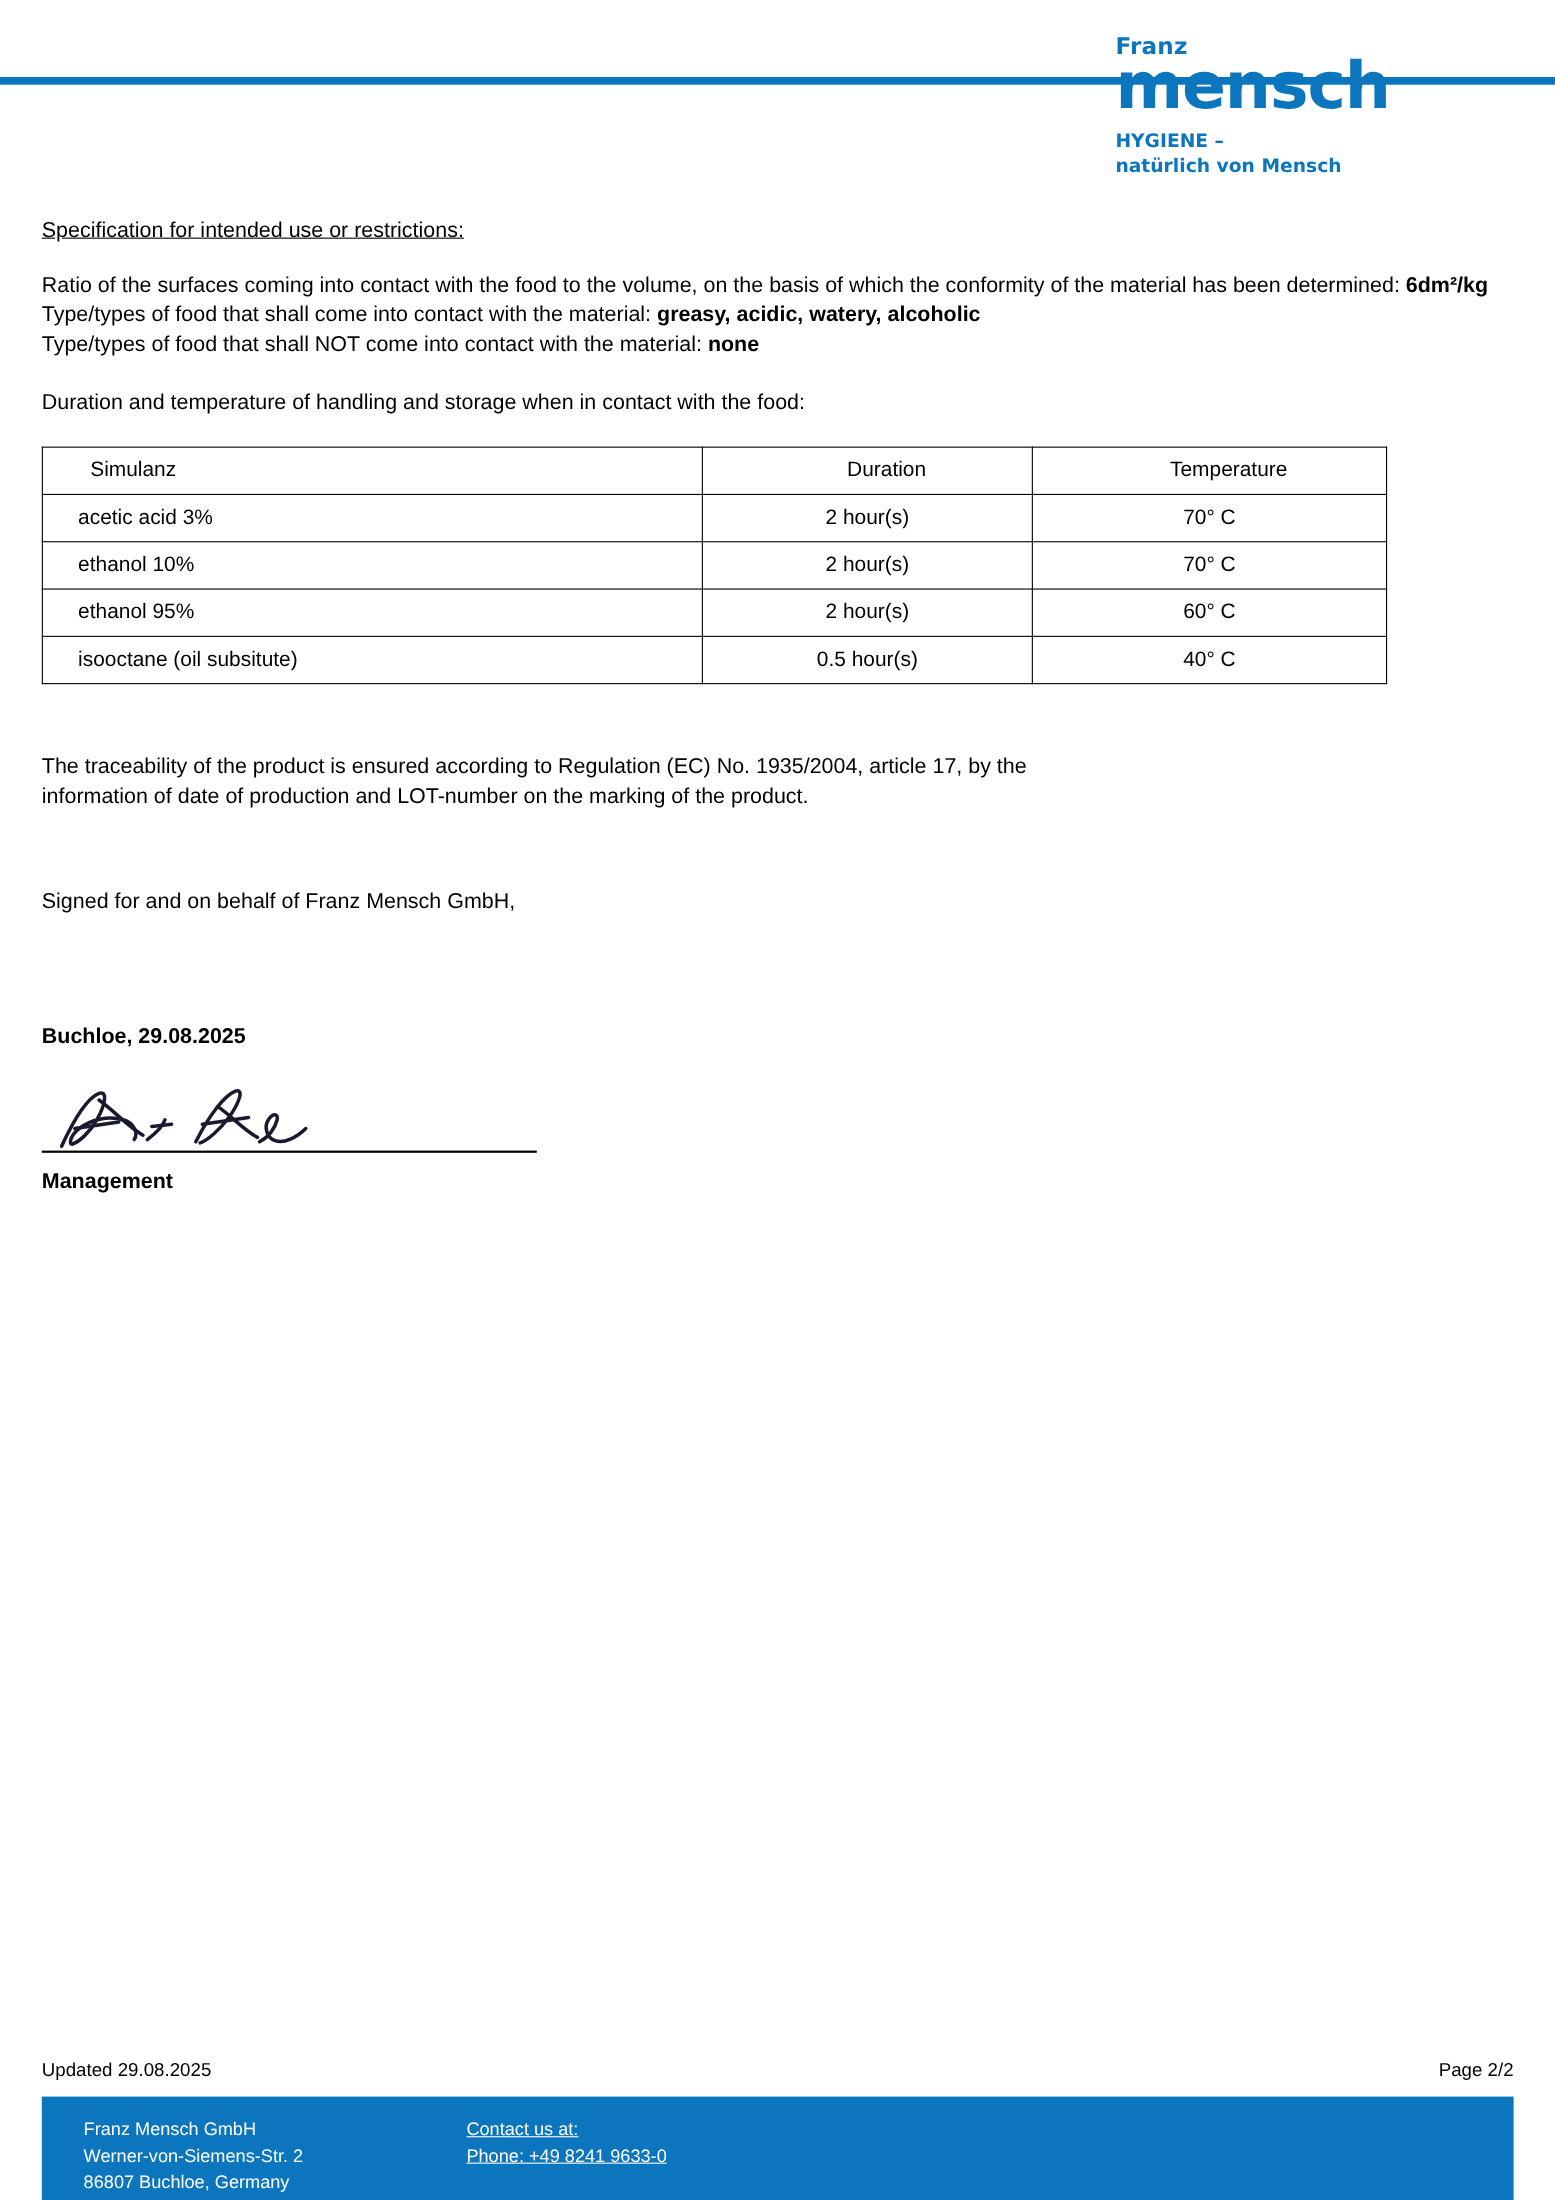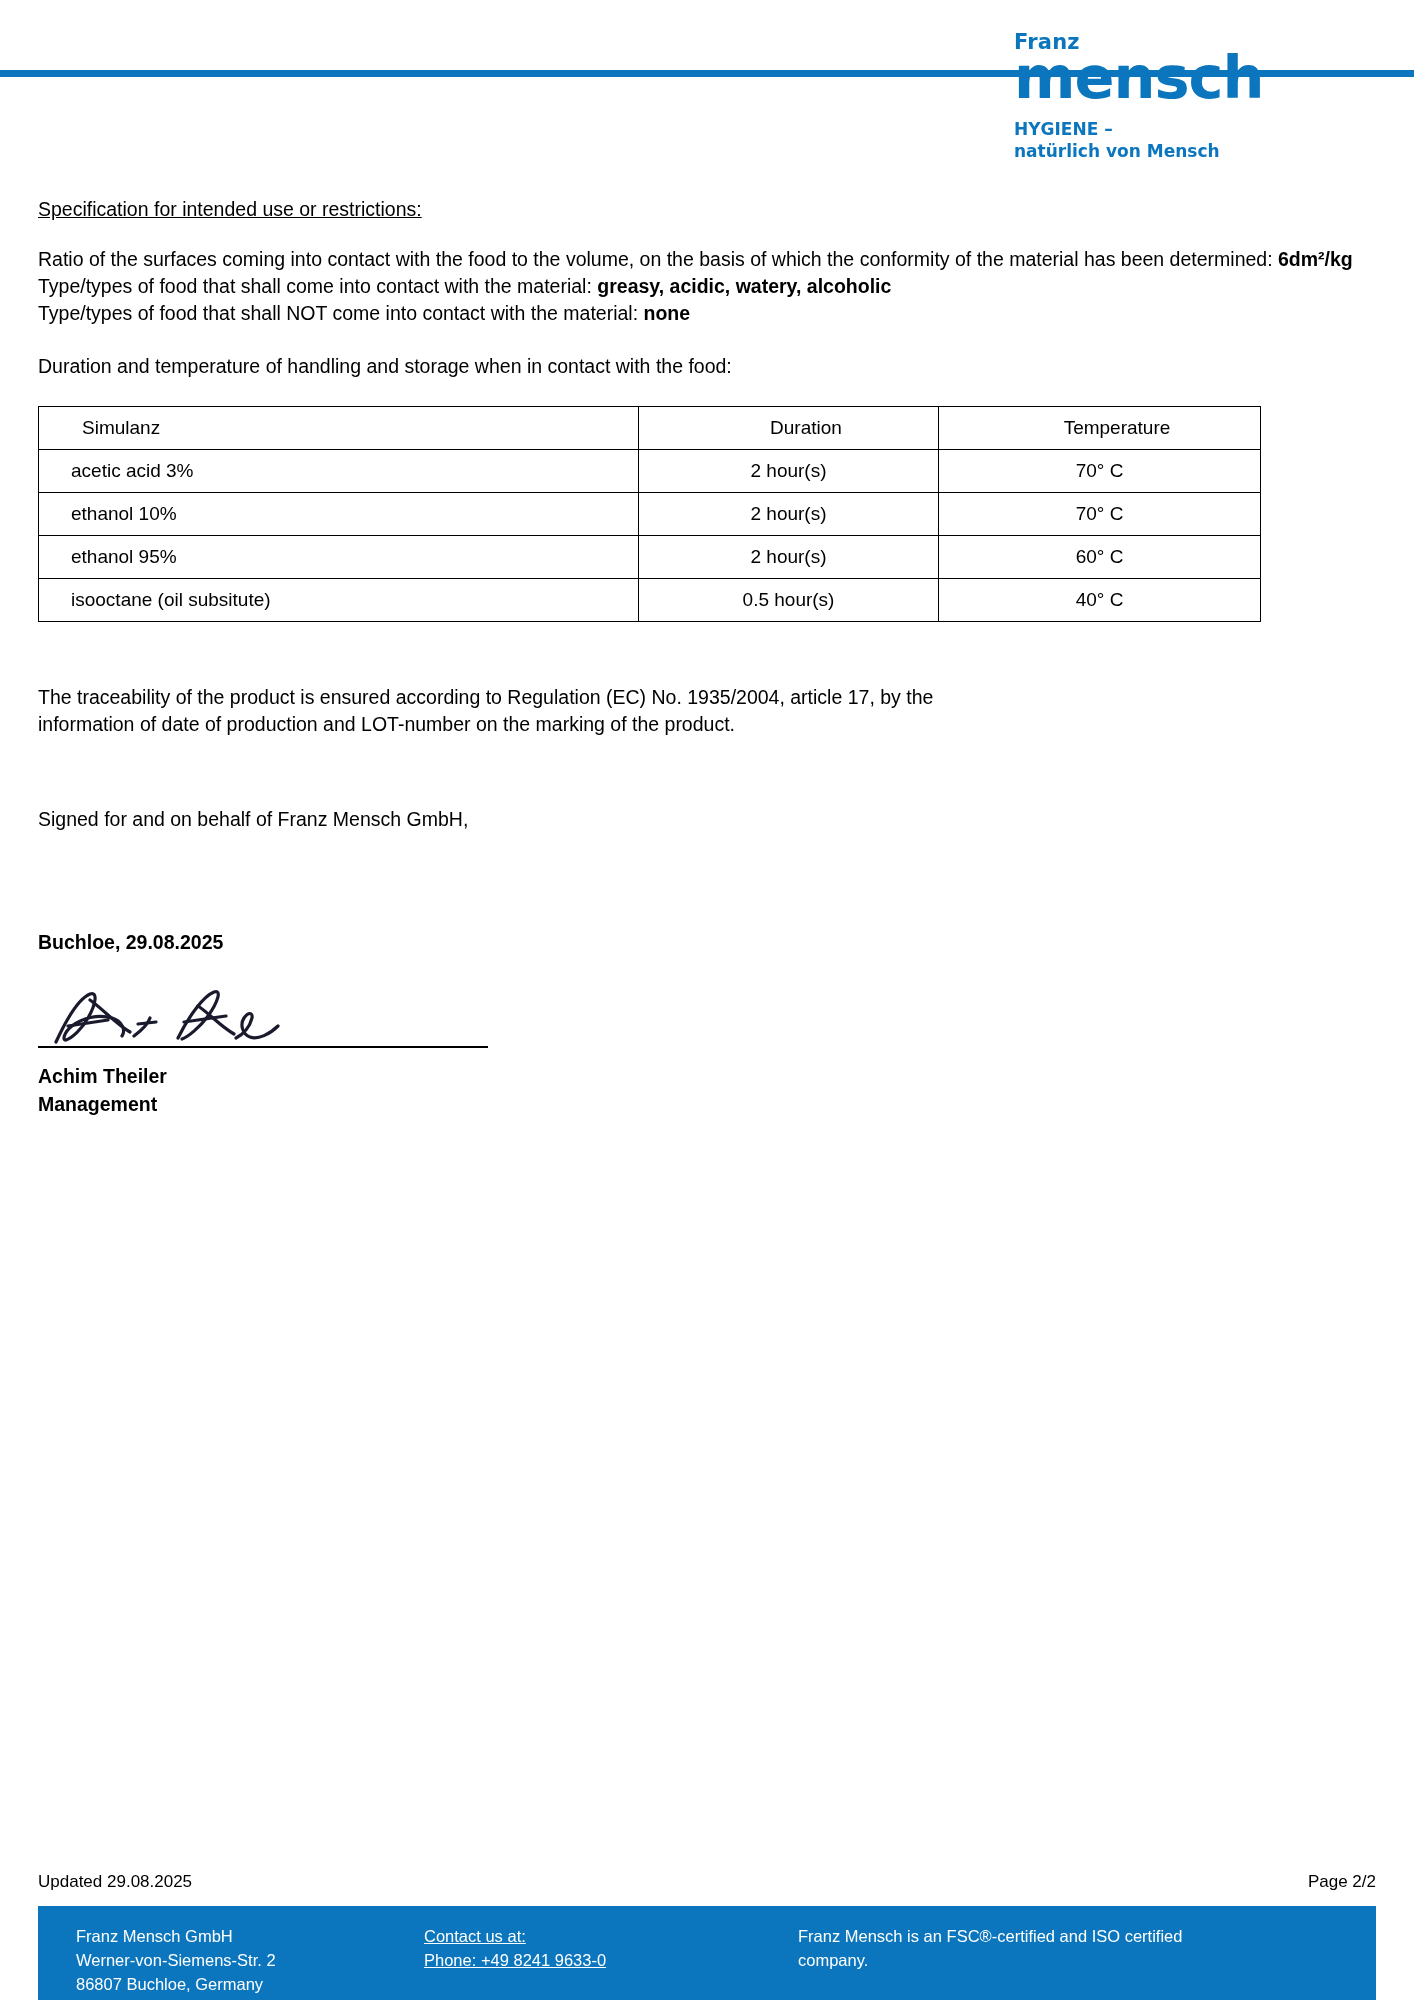--- a/index.html
+++ b/index.html
@@ -253,36 +253,31 @@
         <path d="M100 44 L118 42"></path>
         <path d="M140 58 C152 34, 166 16, 176 12 C184 9, 180 22, 170 36 C162 47, 150 57, 144 59"></path>
         <path d="M160 26 C172 34, 182 46, 196 54"></path>
         <path d="M146 42 L188 36"></path>
         <path d="M198 58 C206 54, 212 46, 214 38 C215 32, 210 32, 206 38 C202 44, 204 54, 212 57 C220 60, 232 54, 240 46"></path>
       </g>
     </svg>
     <div class="sign-rule"></div>
   </div>
 
-  <div class="sign-name">Achim Theiler</div>
   <div class="sign-role">Management</div>
 </div>
 
 <div class="footer-meta">
   <div class="left">Updated 29.08.2025</div>
   <div class="right">Page 2/2</div>
 </div>
 
 <div class="footer-band">
   <div class="fcol a">
     <div>Franz Mensch GmbH</div>
     <div>Werner-von-Siemens-Str. 2</div>
     <div>86807 Buchloe, Germany</div>
   </div>
   <div class="fcol b">
     <div>Contact us at:</div>
     <div>Phone: +49 8241 9633-0</div>
   </div>
-  <div class="fcol c">
-    <div>Franz Mensch is an FSC®-certified and ISO certified</div>
-    <div>company.</div>
-  </div>
 </div>
 
 </body></html>

